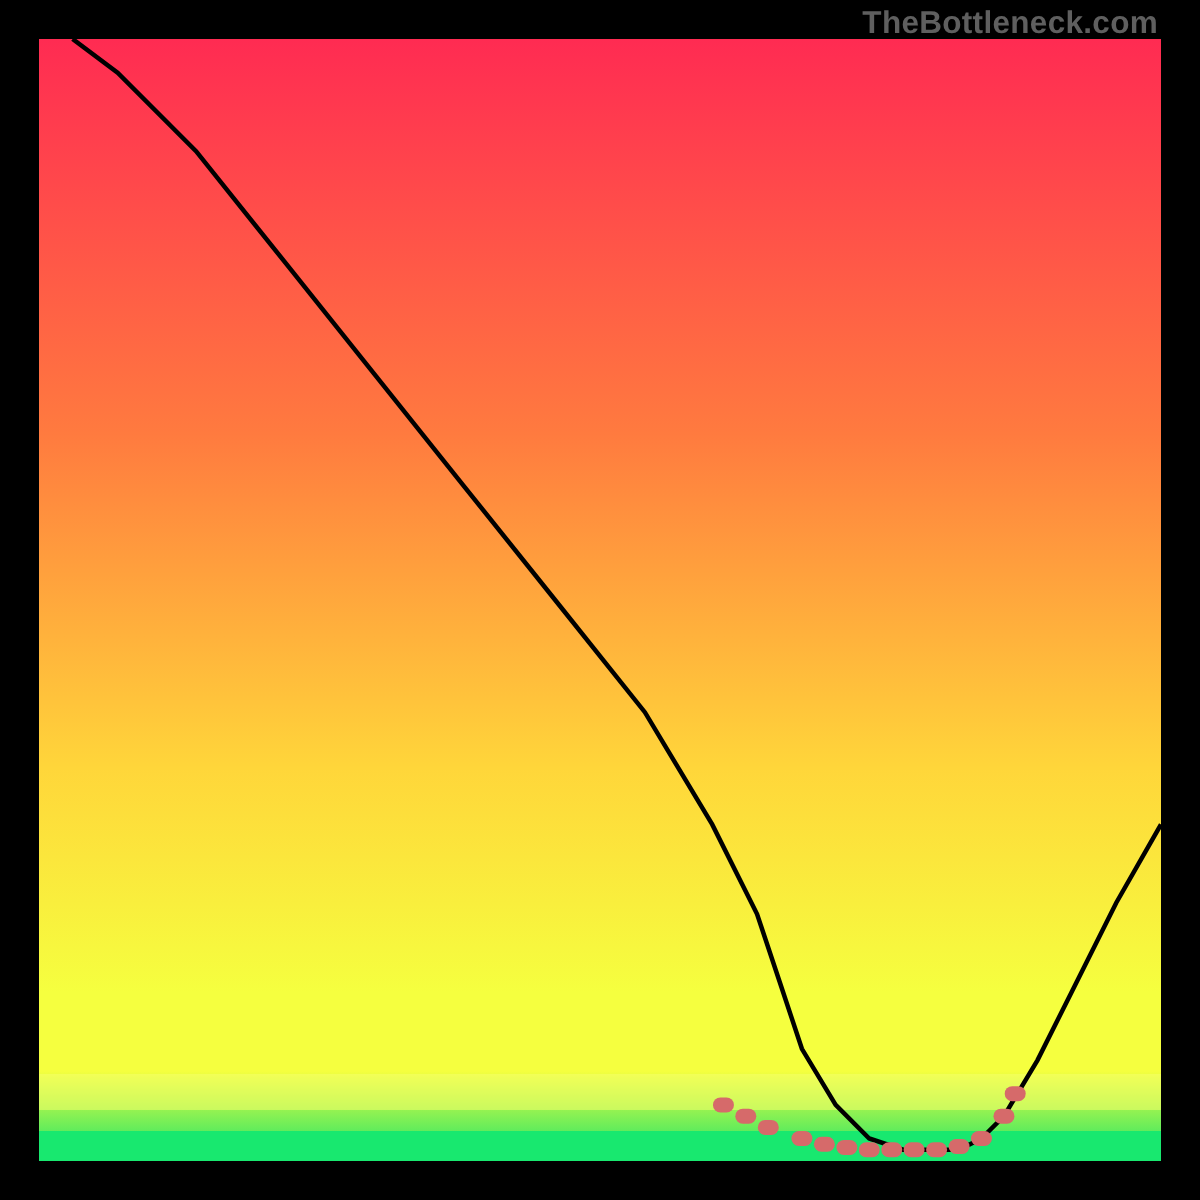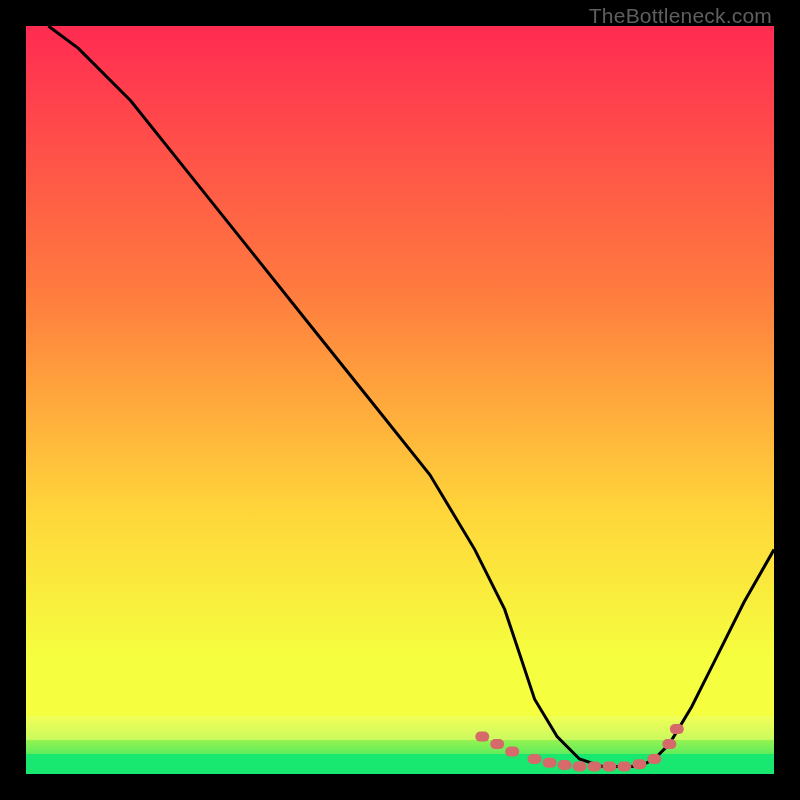--- a/index.html
+++ b/index.html
@@ -24,21 +24,21 @@
     left: 0;
     top: 0;
     width: 748px;
     height: 748px;
   }
   .watermark {
     position: absolute;
     top: 4px;
     right: 28px;
     color: #5f5f5f;
-    font-weight: normal;
+    font-weight: bold;
     font-size: 21px;
     letter-spacing: 0.2px;
   }
   svg { display: block; }
 </style>
 </head>
 <body>
 
 <div class="frame">
   <svg class="plot" viewBox="0 0 748 748" preserveAspectRatio="none">

